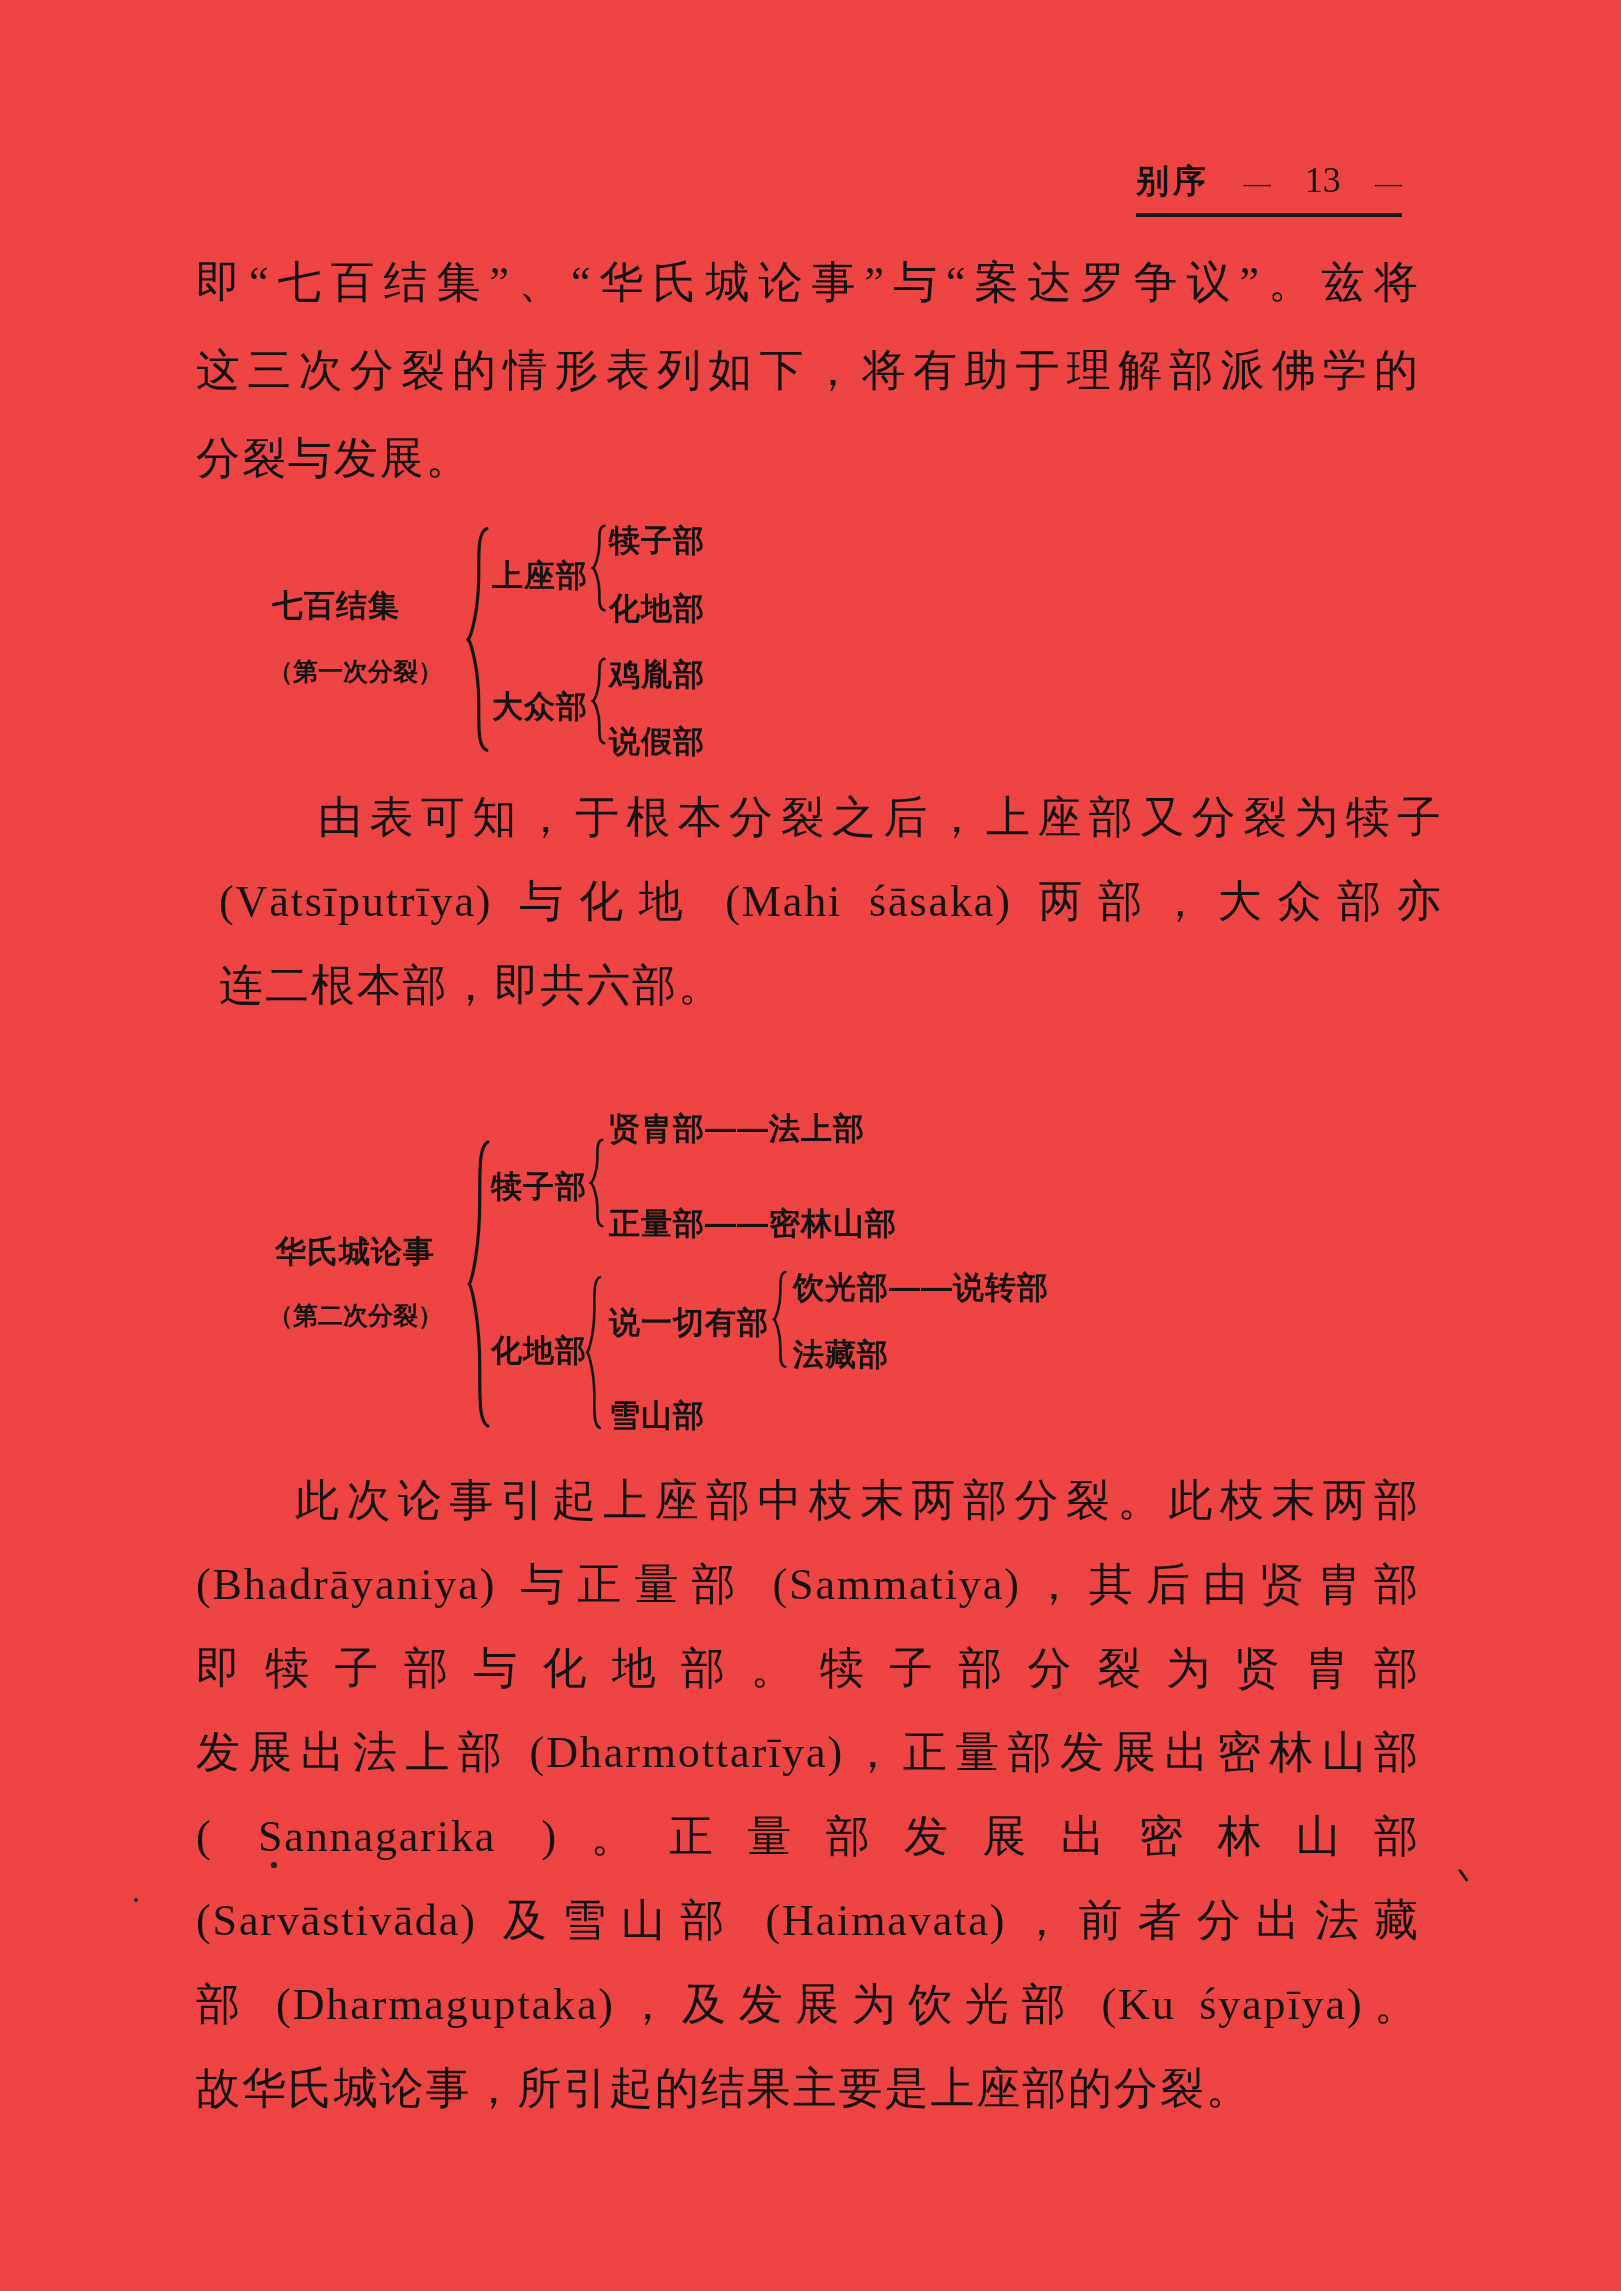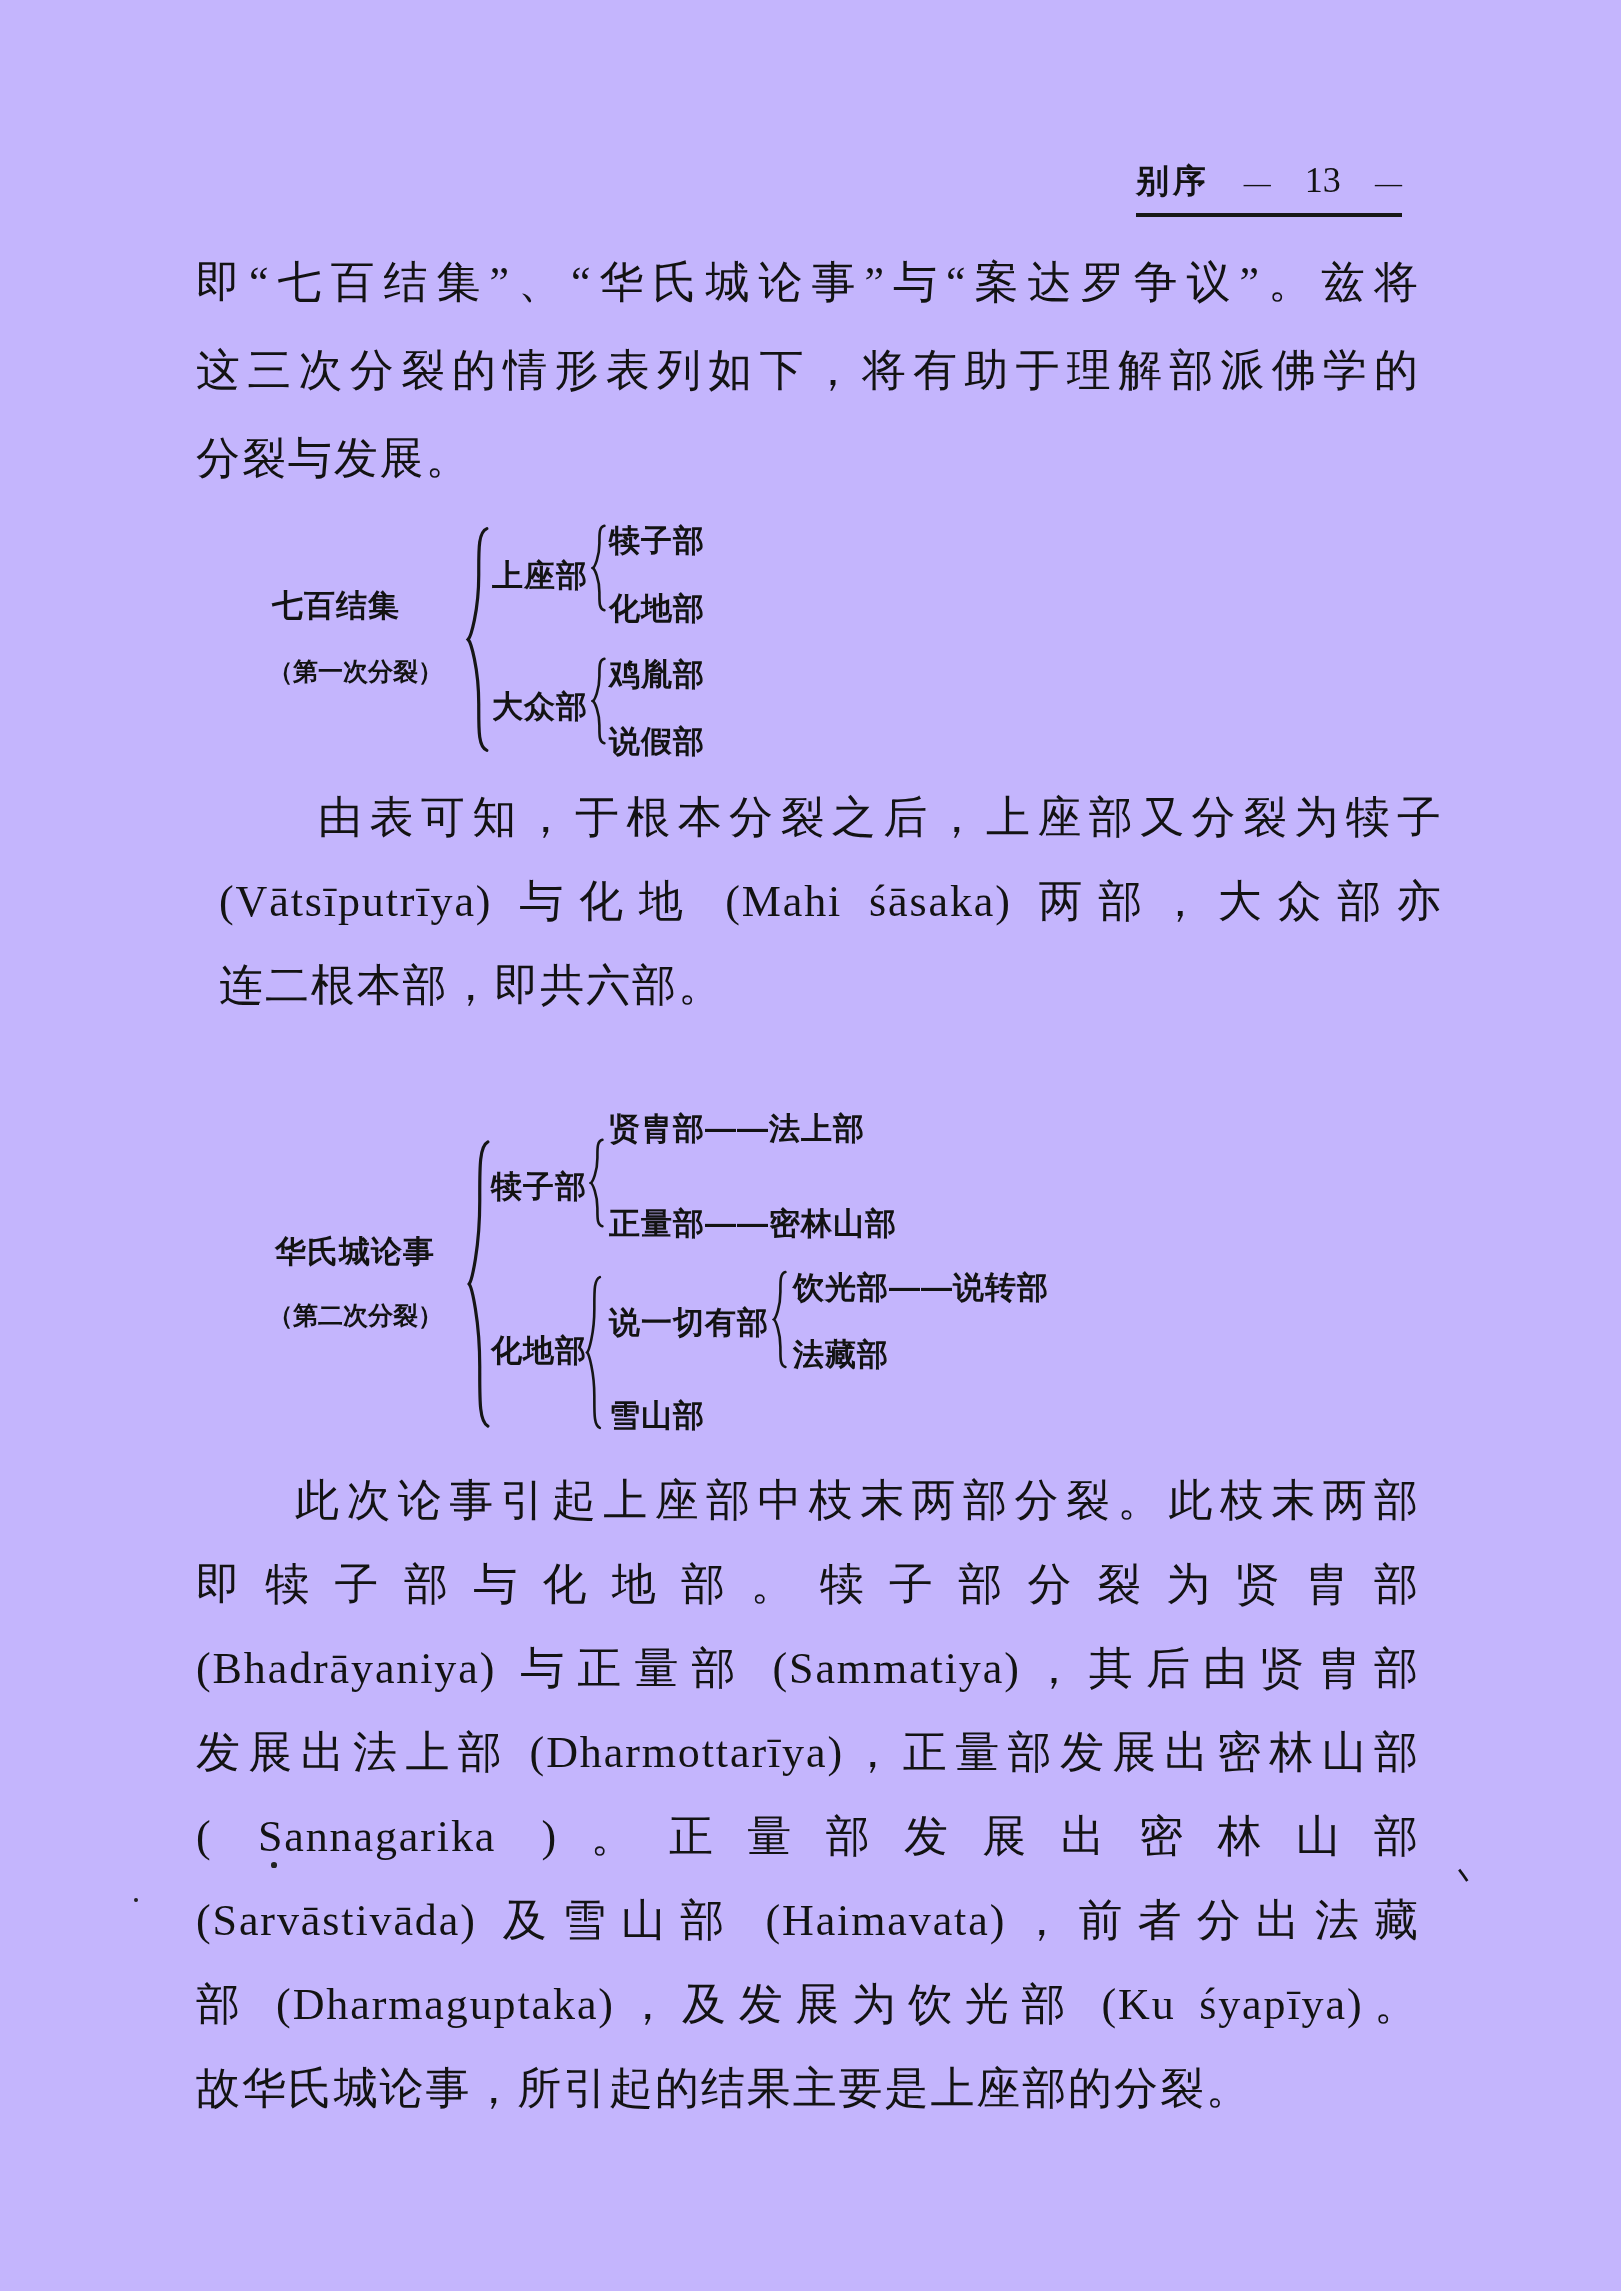--- a/index.html
+++ b/index.html
@@ -1,18 +1,18 @@
 <!DOCTYPE html>
 <html><head>
 <meta charset="utf-8">
 <style>
   html,body { margin:0; padding:0; background:#e8e8e8; }
   .page {
     position:relative; width:1621px; height:2291px;
-    background:#c4b5fd; color:#131313; overflow:hidden;
+    background:#ef4444; color:#131313; overflow:hidden;
     font-family:"Liberation Serif","DejaVu Serif",serif;
   }
 
   
   .running-head {
     position:absolute; left:1136px; top:159px; width:266px;
     display:flex; justify-content:space-between; align-items:baseline;
     padding-bottom:8.6px; border-bottom:4.8px solid #181818;
   }
   .running-head .sec  { font-size:33px; font-weight:700; letter-spacing:3.8px; }
@@ -130,22 +130,22 @@
           <path d="M 17.5 2 C 10.5 3.5 11 11 11 22 C 11 38 4.5 49 2.5 50 C 4.5 51 11 62 11 78 C 11 89 10.5 96.5 17.5 98"></path>
         </svg>
     </span>
     <span class="dg-label" style="left:793px; top:1271px;">饮光部——说转部</span>
     <span class="dg-label" style="left:793px; top:1338px;">法藏部</span>
     <span class="dg-label" style="left:609px; top:1399px;">雪山部</span>
   </div>
 
   <div class="para p3">
     <div class="line indent">此次论事引起上座部中枝末两部分裂。此枝末两部</div>
+    <div class="line">(Bhadrāyaniya) 与正量部 (Sammatiya)，其后由贤胄部</div>
     <div class="line">即犊子部与化地部。犊子部分裂为贤胄部</div>
-    <div class="line">(Bhadrāyaniya) 与正量部 (Sammatiya)，其后由贤胄部</div>
     <div class="line">发展出法上部 (Dharmottarīya)，正量部发展出密林山部</div>
     <div class="line">( Sannagarika )。正量部发展出密林山部</div>
     <div class="line">(Sarvāstivāda) 及雪山部 (Haimavata)，前者分出法藏</div>
     <div class="line">部 (Dharmaguptaka)，及发展为饮光部 (Ku śyapīya)。</div>
     <div class="line last">故华氏城论事，所引起的结果主要是上座部的分裂。</div>
   </div>
 
   <span class="stray-stroke">丶</span>
   <span class="speck under-i"></span>
   <span class="speck margin"></span>

